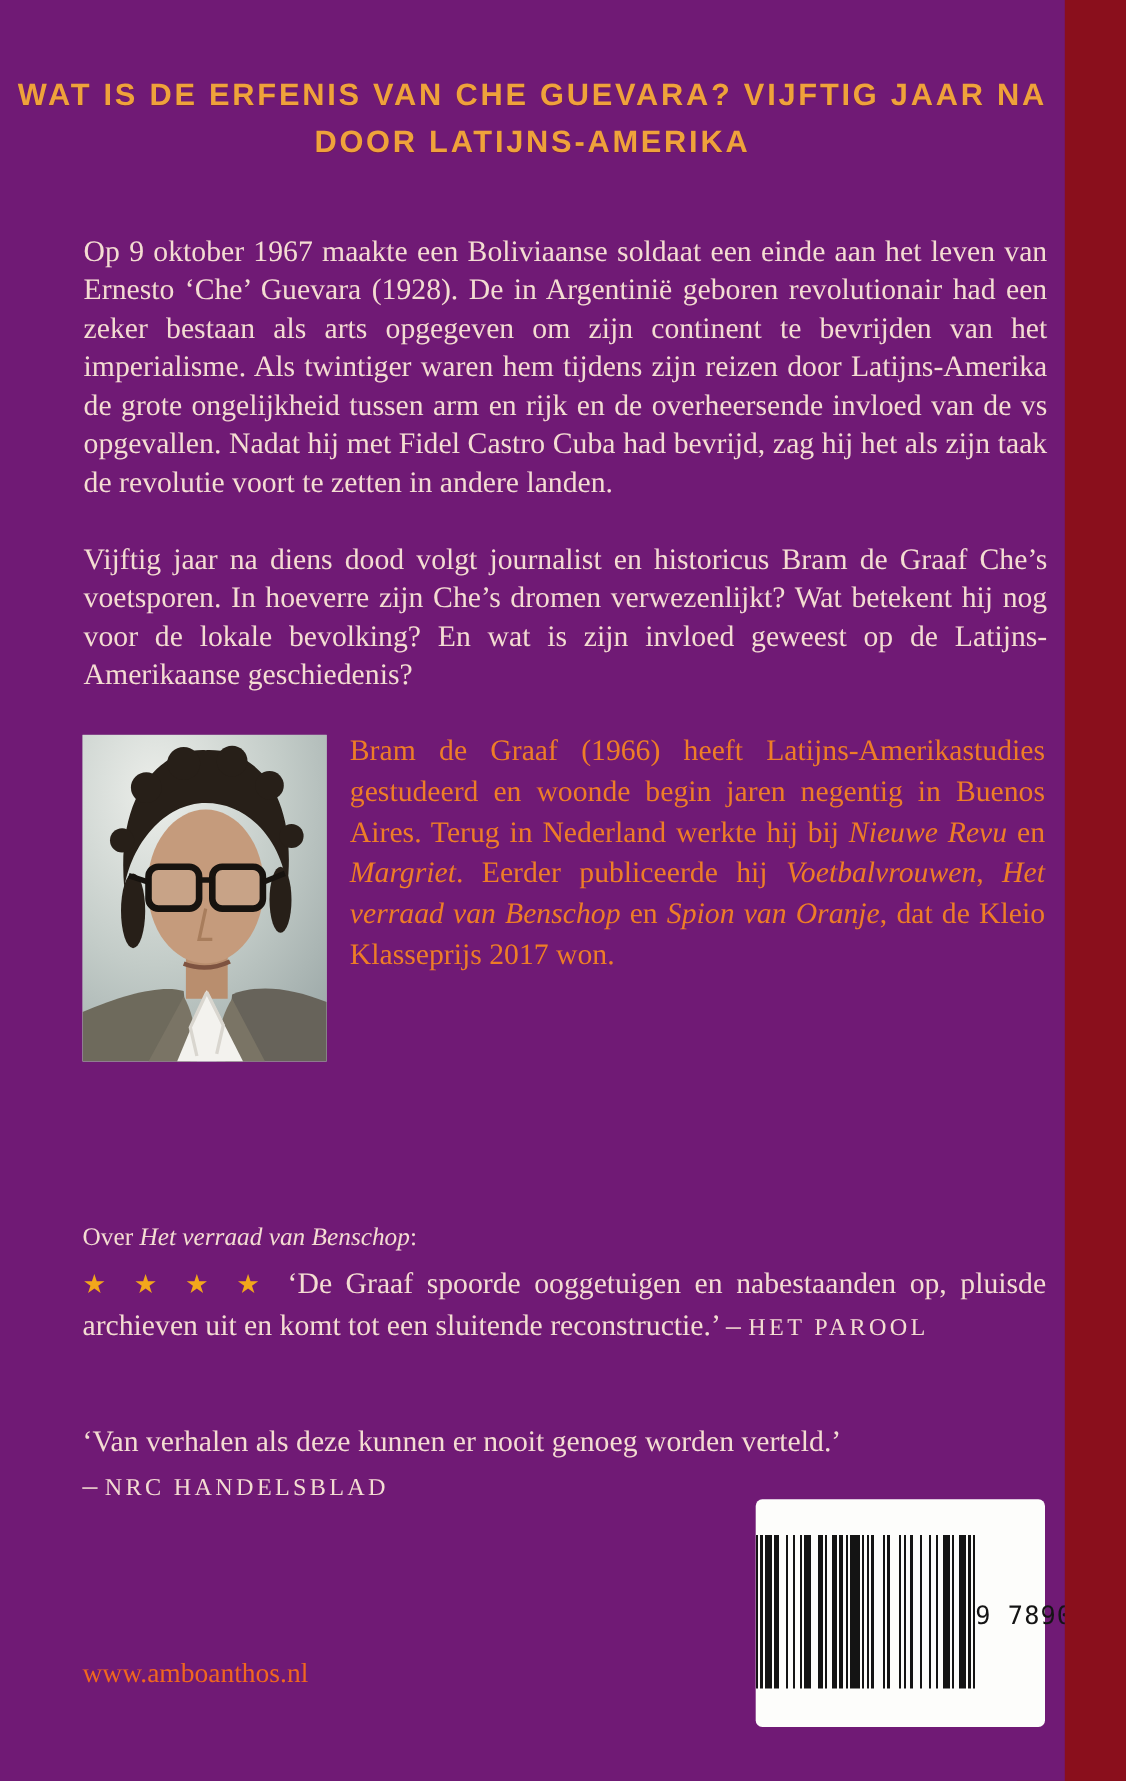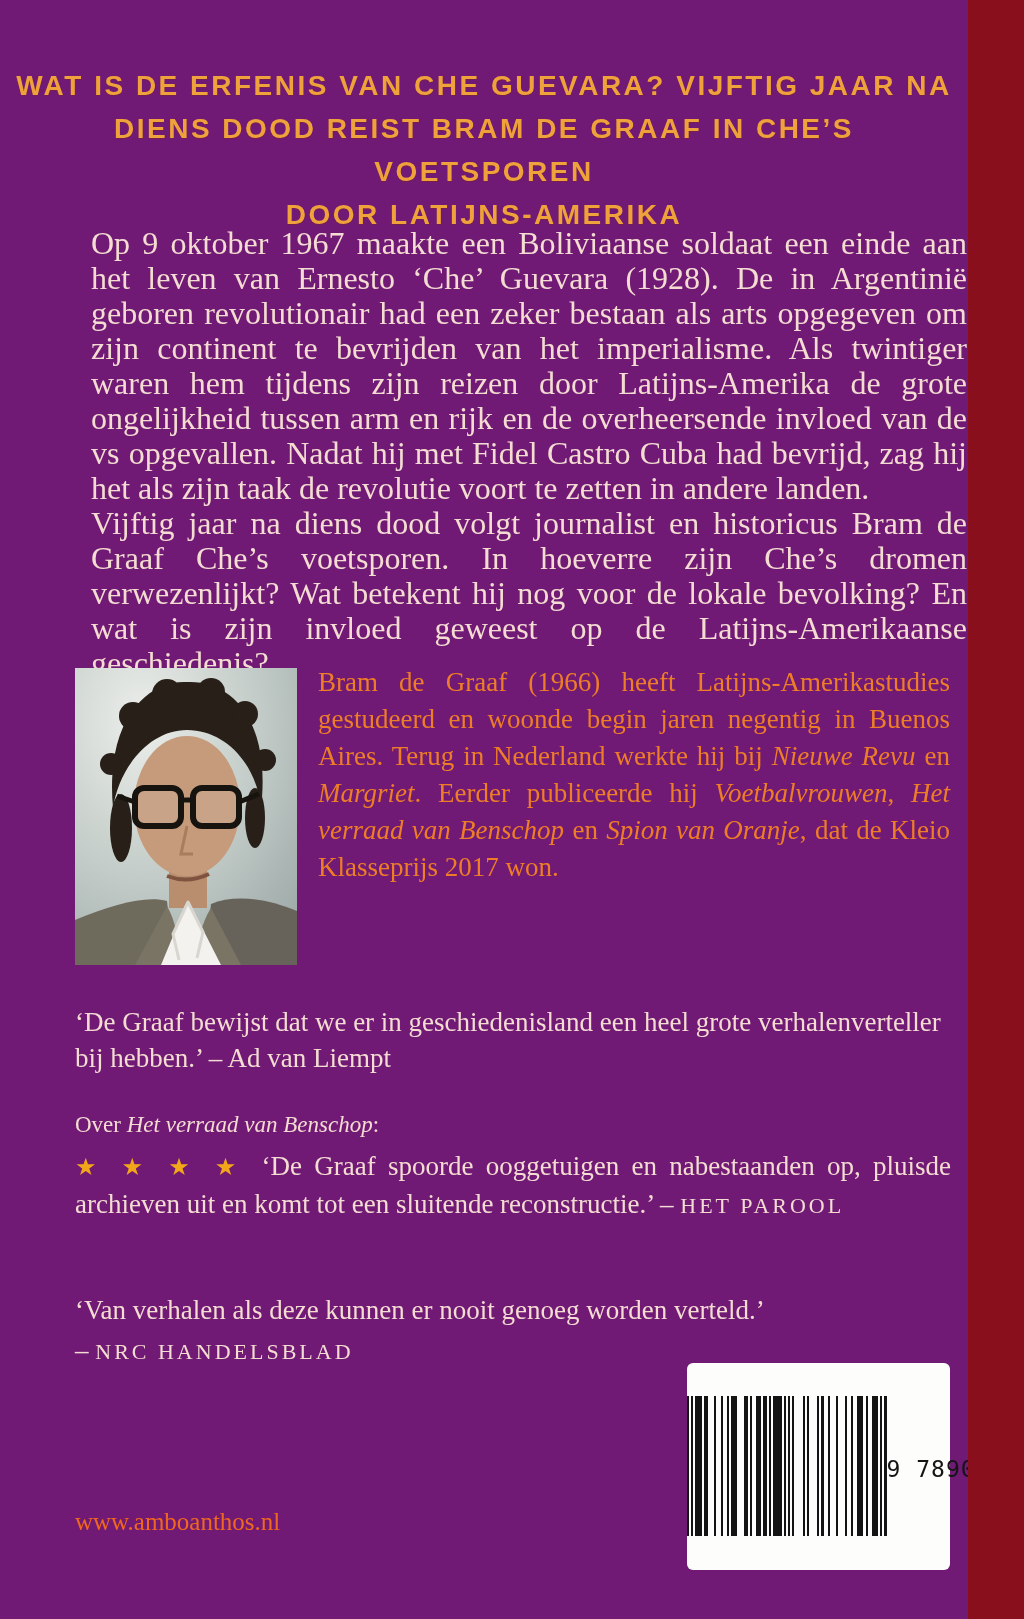--- a/index.html
+++ b/index.html
@@ -16,24 +16,24 @@
     text-align:center;
     font-family:"Liberation Sans", sans-serif;
     font-weight:700;
     font-size:28px;line-height:43px;
     letter-spacing:2.5px;
     color:#efa23b;
     text-shadow:0 1px 0 rgba(120,40,0,.35);
   }
   .body-par{
     position:absolute;left:75px;width:876px;
-    font-size:32px;line-height:35px;
+    font-size:27px;line-height:35px;
     color:#f4dcd2;
     text-align:justify;
-    margin:16px;
+    margin:1px;
   }
   .p1{top:210px;}
   .p2{top:490px;}
   .photo{
     position:absolute;left:75px;top:668px;width:222px;height:297px;
     background:#c2ccc9;
   }
   .bio{
     position:absolute;left:318px;top:664px;width:632px;
     font-size:27px;line-height:37px;
@@ -84,21 +84,20 @@
     margin-top:2px;white-space:nowrap;
   }
 </style>
 </head>
 <body>
 
 <div class="cover">
 
   <div class="headline">
     <div>WAT IS DE ERFENIS VAN CHE GUEVARA? VIJFTIG JAAR NA</div>
-    <div>DIENS DOOD REIST BRAM DE GRAAF IN CHE’S VOETSPOREN</div>
     <div>DOOR LATIJNS-AMERIKA</div>
   </div>
 
   <p class="body-par p1">Op 9 oktober 1967 maakte een Boliviaanse soldaat een einde aan het leven van Ernesto ‘Che’ Guevara (1928). De in Argentinië geboren revolutionair had een zeker bestaan als arts opgegeven om zijn continent te bevrijden van het imperialisme. Als twintiger waren hem tijdens zijn reizen door Latijns-Amerika de grote ongelijkheid tussen arm en rijk en de overheersende invloed van de vs opgevallen. Nadat hij met Fidel Castro Cuba had bevrijd, zag hij het als zijn taak de revolutie voort te zetten in andere landen.</p>
   <p class="body-par p2">Vijftig jaar na diens dood volgt journalist en historicus Bram de Graaf Che’s voetsporen. In hoeverre zijn Che’s dromen verwezenlijkt? Wat betekent hij nog voor de lokale bevolking? En wat is zijn invloed geweest op de Latijns-Amerikaanse geschiedenis?</p>
 
   <div class="photo">
     <svg width="222" height="297" viewBox="0 0 222 297">
       <defs>
         <radialGradient id="bgGrad" cx="30%" cy="18%" r="95%">
@@ -138,21 +137,20 @@
       <path d="M60,134 L42,128" stroke="#17130f" stroke-width="5"></path>
       <path d="M164,134 L184,126" stroke="#17130f" stroke-width="5"></path>
 
       <path d="M112,158 L106,186 L118,186" fill="none" stroke="#a87d5c" stroke-width="3"></path>
       <path d="M92,208 Q113,216 134,206" fill="none" stroke="#7e5340" stroke-width="4"></path>
     </svg>
   </div>
 
   <div class="bio"><span>Bram de Graaf (1966) heeft Latijns-Amerikastudies gestudeerd en woonde begin jaren negentig in Buenos Aires. Terug in Nederland werkte hij bij </span><span class="it">Nieuwe Revu</span><span> en </span><span class="it">Margriet</span><span>. Eerder publiceerde hij </span><span class="it">Voetbalvrouwen</span><span>, </span><span class="it">Het verraad van Benschop</span><span> en </span><span class="it">Spion van Oranje</span><span>, dat de Kleio Klasseprijs 2017 won.</span></div>
 
-  <div class="quote1">‘De Graaf bewijst dat we er in geschiedenisland een heel grote verhalenverteller bij hebben.’ – Ad van Liempt</div>
 
   <div class="rev-head rev1-head"><span>Over </span><span class="it">Het verraad van Benschop</span><span>:</span></div>
   <div class="rev-body rev1-body"><span class="stars">★ ★ ★ ★ </span><span>‘De Graaf spoorde ooggetuigen en nabestaanden op, pluisde archieven uit en komt tot een sluitende reconstructie.’ – </span><span class="sc">het parool</span></div>
 
   <div class="rev-body rev2-src"><span>– </span><span class="sc">nrc handelsblad</span></div>
   <div class="rev-body rev2-quote">‘Van verhalen als deze kunnen er nooit genoeg worden verteld.’</div>
 
   <div class="urls">
     <div>www.amboanthos.nl</div>
   </div>

